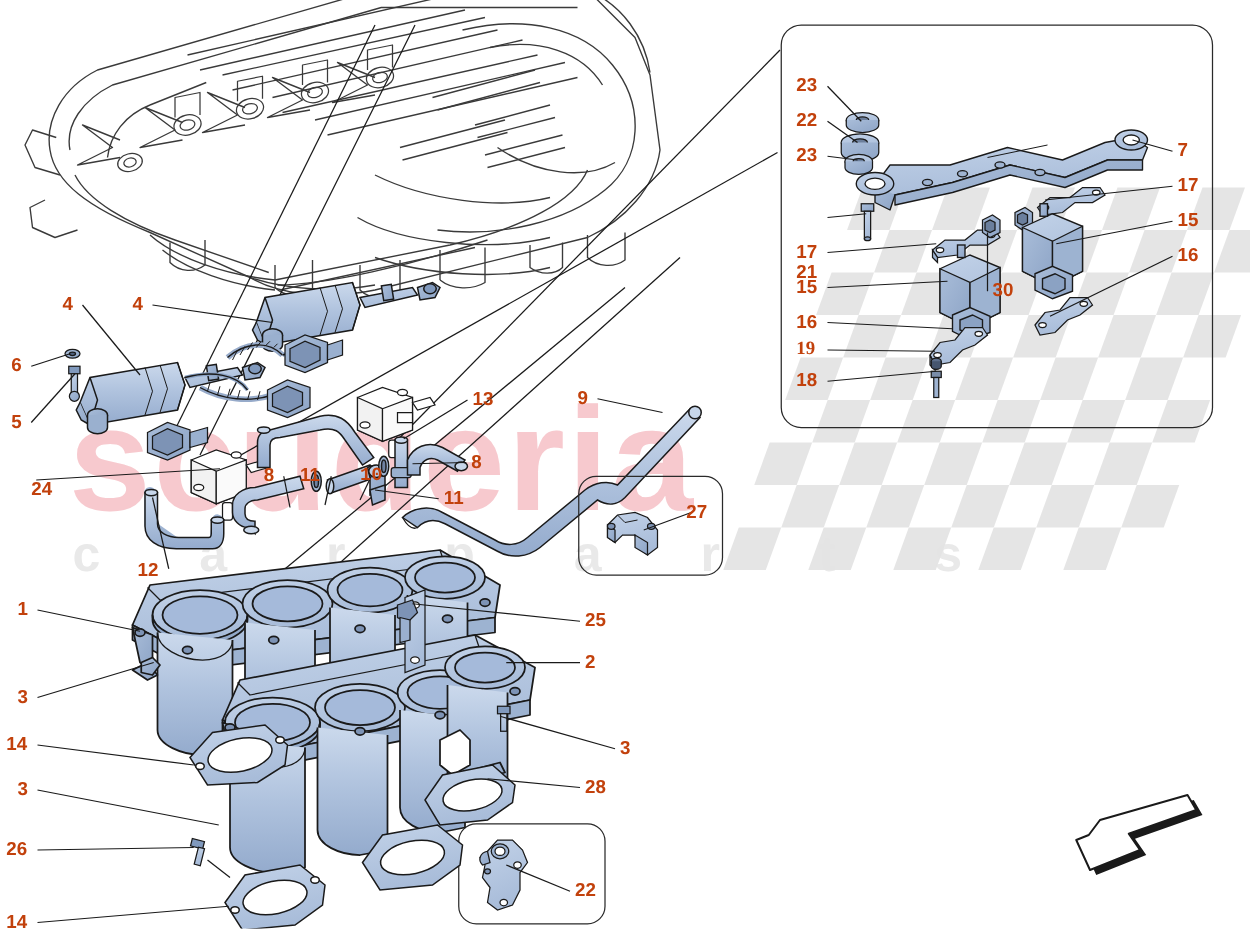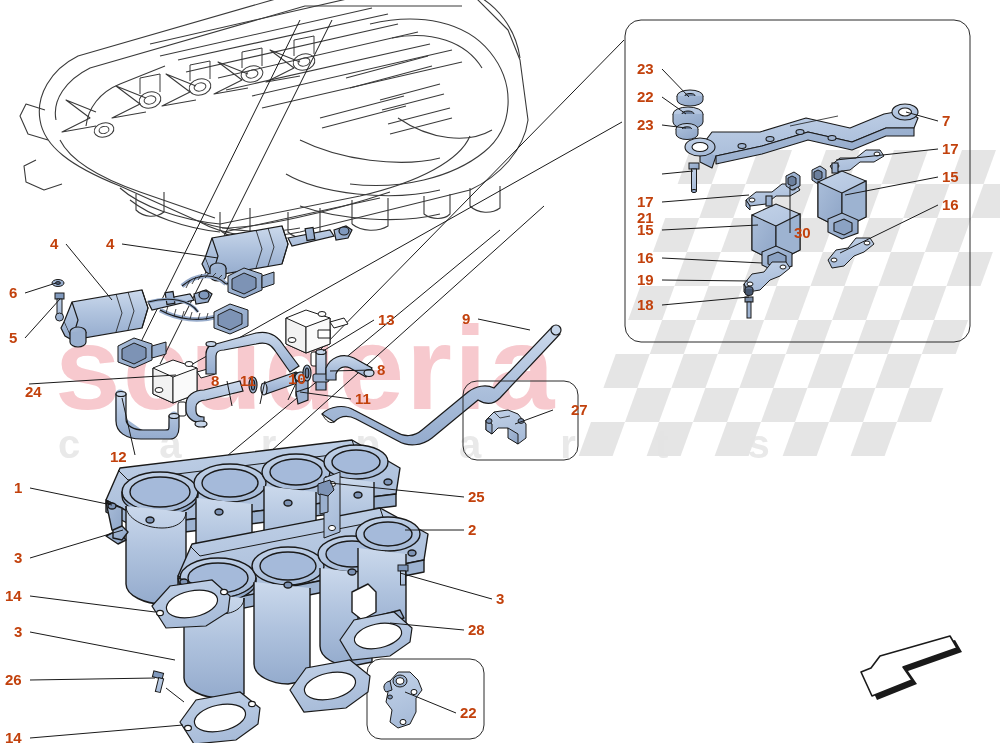--- a/index.html
+++ b/index.html
@@ -647,40 +647,40 @@
       <div class="callout-label" style="left: 9px; top: 330px;">5</div>
       <div class="callout-label" style="left: 4px; top: 384px; margin-left: 21px;">24</div>
       <div class="callout-label" style="left: 110px; top: 449px;">12</div>
       <div class="callout-label" style="left: 211px; top: 373px;">8</div>
       <div class="callout-label" style="left: 240px; top: 373px;">11</div>
       <div class="callout-label" style="left: 288px; top: 373px; font-family: Liberation Mono, monospace;">10</div>
       <div class="callout-label" style="left: 355px; top: 391px;">11</div>
       <div class="callout-label" style="left: 377px; top: 362px;">8</div>
       <div class="callout-label" style="left: 378px; top: 312px;">13</div>
       <div class="callout-label" style="left: 462px; top: 311px;">9</div>
-      <div class="callout-label" style="left: 571px; top: 402px; text-align: right;">27</div>
+      <div class="callout-label" style="left: 549px; top: 402px; text-align: right;">27</div>
       <div class="callout-label" style="left: 14px; top: 480px;">1</div>
       <div class="callout-label" style="left: 14px; top: 550px;">3</div>
       <div class="callout-label" style="left: 5px; top: 588px;">14</div>
       <div class="callout-label" style="left: 14px; top: 624px;">3</div>
       <div class="callout-label" style="left: 5px; top: 672px;">26</div>
       <div class="callout-label" style="left: 5px; top: 730px;">14</div>
       <div class="callout-label" style="left: 468px; top: 489px;">25</div>
       <div class="callout-label" style="left: 468px; top: 522px;">2</div>
       <div class="callout-label" style="left: 496px; top: 591px;">3</div>
       <div class="callout-label" style="left: 468px; top: 622px;">28</div>
       <div class="callout-label" style="left: 460px; top: 705px;">22</div>
       <div class="callout-label" style="left: 637px; top: 61px;">23</div>
       <div class="callout-label" style="left: 637px; top: 89px;">22</div>
       <div class="callout-label" style="left: 637px; top: 117px;">23</div>
       <div class="callout-label" style="left: 637px; top: 166px; margin-top: 44px;">21</div>
       <div class="callout-label" style="left: 637px; top: 194px;">17</div>
       <div class="callout-label" style="left: 637px; top: 222px;">15</div>
       <div class="callout-label" style="left: 637px; top: 250px;">16</div>
-      <div class="callout-label" style="left: 637px; top: 272px;">19</div>
+      <div class="callout-label" style="left: 637px; top: 272px; font-family: Liberation Serif, serif;">19</div>
       <div class="callout-label" style="left: 637px; top: 297px;">18</div>
       <div class="callout-label" style="left: 794px; top: 225px;">30</div>
       <div class="callout-label" style="left: 942px; top: 113px;">7</div>
       <div class="callout-label" style="left: 942px; top: 141px;">17</div>
       <div class="callout-label" style="left: 942px; top: 169px;">15</div>
       <div class="callout-label" style="left: 942px; top: 197px;">16</div>
     </div>
 </div>
 
 </body></html>

